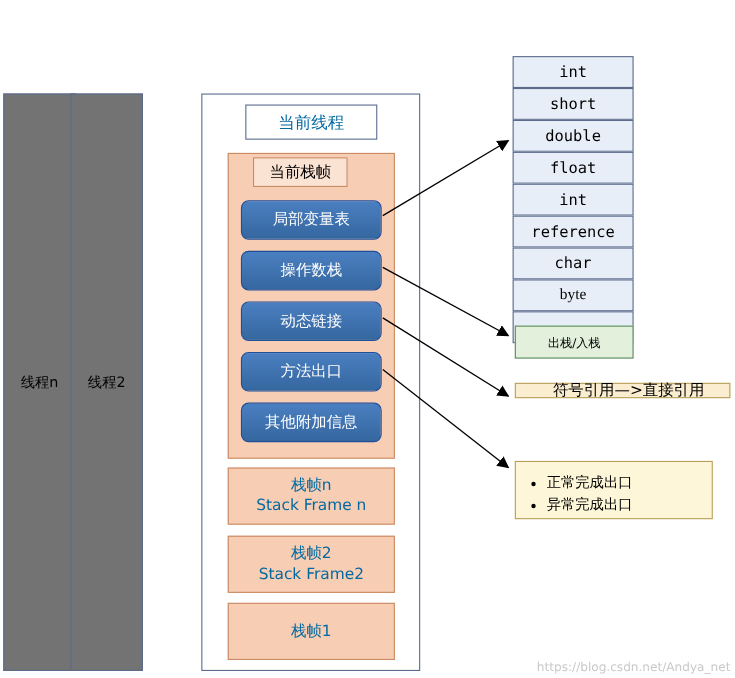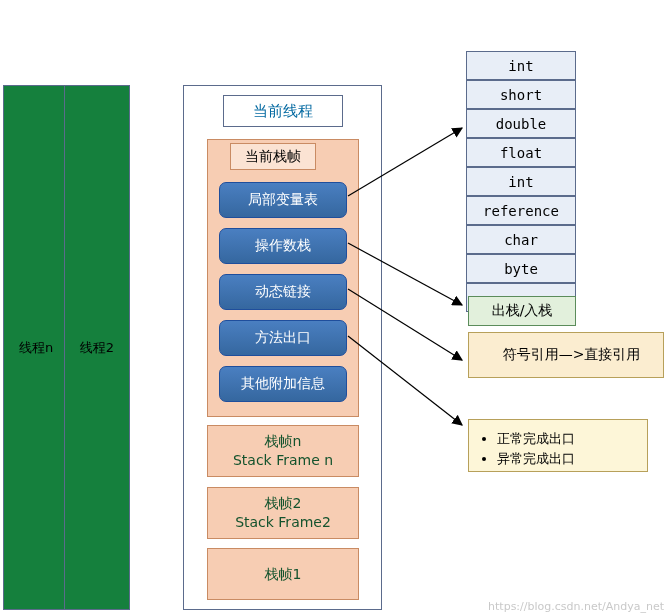--- a/index.html
+++ b/index.html
@@ -16,21 +16,21 @@
   .box{
     display:flex;align-items:center;justify-content:center;
     text-align:center;
     border:1px solid #000;
     background:#fff;
   }
 
   
   .thread-col{
     border:1px solid #5b6b8c;
-    background:#15803d;
+    background:#737373;
     font-size:13px;
     color:#000;
   }
 
   
   .current-thread{
     border:1px solid #5b6b8c;
     background:#fff;
   }
   .title-box{
@@ -60,40 +60,40 @@
     background:linear-gradient(#4a7fc1,#35679f);
     color:#fff;
     font-size:14px;
   }
 
   
   .stack-frame{
     border:1px solid #c98b63;
     background:#f7cdb3;
     font-size:14px;
-    color:#14532d;
+    color:#0369a1;
     line-height:1.35;
     flex-direction:column;
   }
 
   
   .type-cell{
     border:1px solid #5b6b8c;
     background:#e8eef7;
     font-family:"DejaVu Sans Mono","Liberation Mono",monospace;
     font-size:14px;
     color:#000;
     margin-top:47px;
   }
 
   
   .note-green{
     border:1px solid #5b8c5b;
     background:#e2f0dc;
-    font-size:14px;color:#000;
+    font-size:11px;color:#000;
   }
   .note-tan{
     border:1px solid #b7a05a;
     background:#fbedd0;
     font-size:14px;color:#000;
   }
   .note-yellow{
     border:1px solid #b7a05a;
     background:#fdf6d8;
     font-size:13px;color:#000;
@@ -176,32 +176,32 @@
 </div>
 <div class="abs box type-cell" style="left:466px;top:120px;width:110px;height:29px;">
   <span>int</span>
 </div>
 <div class="abs box type-cell" style="left:466px;top:149px;width:110px;height:29px;">
   <span>reference</span>
 </div>
 <div class="abs box type-cell" style="left:466px;top:178px;width:110px;height:29px;">
   <span>char</span>
 </div>
-<div class="abs box type-cell" style="left:466px;top:207px;width:110px;height:29px;">
+<div class="abs box type-cell" style="left:466px;top:207px;width:110px;height:29px;font-family:Liberation Serif, serif;">
   <span>byte</span>
 </div>
 <div class="abs box type-cell" style="left:466px;top:236px;width:110px;height:29px;">
   <span>... ...</span>
 </div>
 
 <div class="abs box note-green" style="left:468px;top:296px;width:108px;height:30px;">
   <span>出栈/入栈</span>
 </div>
 
-<div class="abs box note-tan" style="left:468px;top:332px;width:196px;height:46px;padding-left:11px;">
+<div class="abs box note-tan" style="left:468px;top:348px;width:196px;height:14px;padding-left:11px;">
   <span>符号引用—&gt;直接引用</span>
 </div>
 
 <div class="abs note-yellow" style="left:468px;top:419px;width:180px;height:53px;">
   <ul>
     <li>正常完成出口</li>
     <li>异常完成出口</li>
   </ul>
 </div>
 

